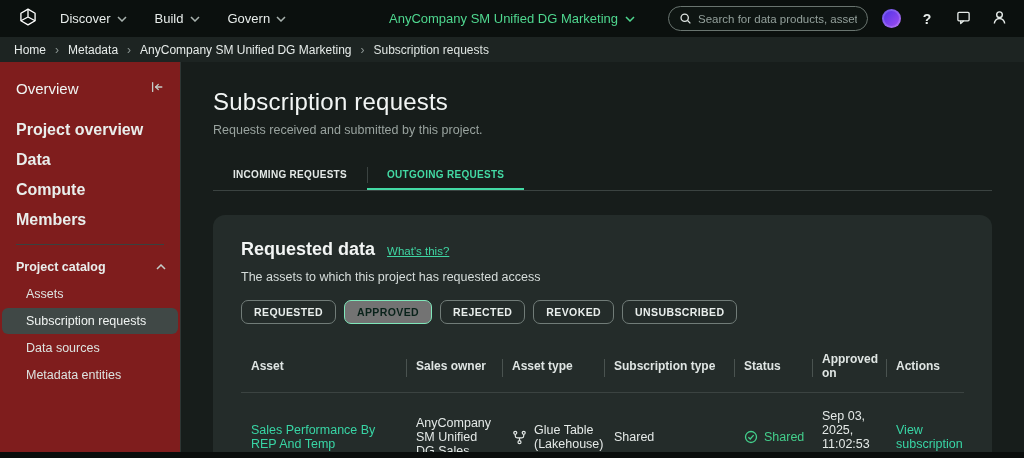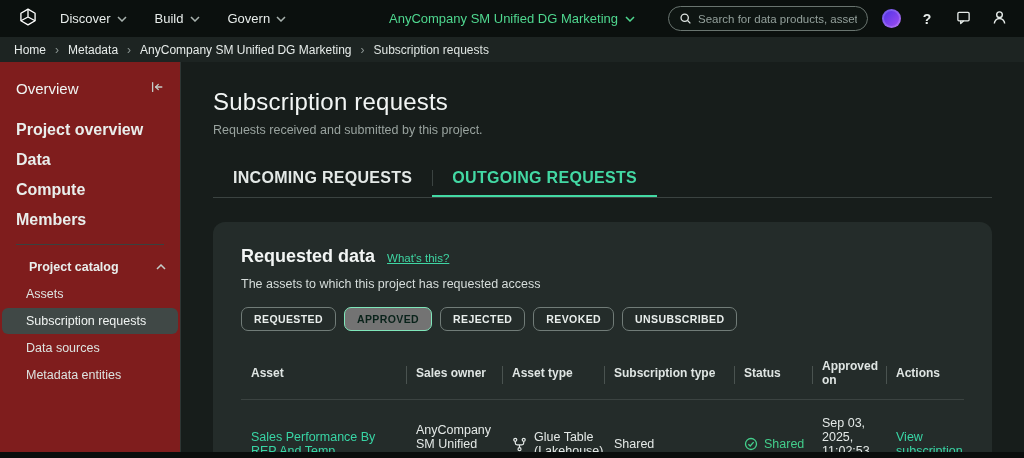--- a/index.html
+++ b/index.html
@@ -78,39 +78,39 @@
   .collapse-btn { background:none; border:none; color:#c4cdc9; cursor:pointer; display:flex; padding:2px; }
   .side-item {
     display:block; width:100%; text-align:left; background:none; border:none;
     font-family:inherit; font-size:16px; font-weight:700; color:#e9eeec;
     padding:6px 16px; cursor:pointer;
   }
   .side-divider { border:none; border-top:1px solid #39413f; margin:9px 16px; }
   .section-header {
     width:100%; background:none; border:none; font-family:inherit; cursor:pointer;
     display:flex; align-items:center; justify-content:space-between;
-    font-size:12.5px; font-weight:700; color:#e9eeec; padding:6px 14px 6px 29px;text-align:center;
+    font-size:12.5px; font-weight:700; color:#e9eeec; padding:6px 14px 6px 16px;text-align:center;
   }
   .section-header .chev { color:#c4cdc9; display:flex; }
   .side-subitem {
     display:block; width:calc(100% - 4px); margin:1px 2px; text-align:left;
     background:none; border:none; border-radius:6px; font-family:inherit;
     font-size:12.5px; font-weight:400; color:#dde3e0; padding:6px 14px 6px 24px; cursor:pointer;
   }
   .side-subitem.selected { background:#404846; color:#f0f4f2; }
 
   
   .main { flex:1; padding:26px 32px 0 32px; overflow:hidden; }
   .page-title { font-size:24px; font-weight:500; color:#f2f5f4; letter-spacing:0.2px; }
   .page-subtitle { margin-top:7px; font-size:12.5px; color:#99a39f; }
 
   .tabs { margin-top:22px; display:flex; border-bottom:1px solid #3b4341; }
   .tab {
     background:none; border:none; font-family:inherit; cursor:pointer;
-    padding:10px 20px; font-size:16px; font-weight:700; letter-spacing:0.3px;
+    padding:10px 20px; font-size:10px; font-weight:700; letter-spacing:0.3px;
     color:#e4e9e7; position:relative;
   }
   .tab + .tab::before {
     content:""; position:absolute; left:0; top:50%; transform:translateY(-50%);
     width:1px; height:16px; background:#3b4341;
   }
   .tab.active { color:#43d9a4; box-shadow:inset 0 -2px 0 #43d9a4; }
 
   .card {
     margin-top:24px; background:#242c2a; border-radius:12px;

